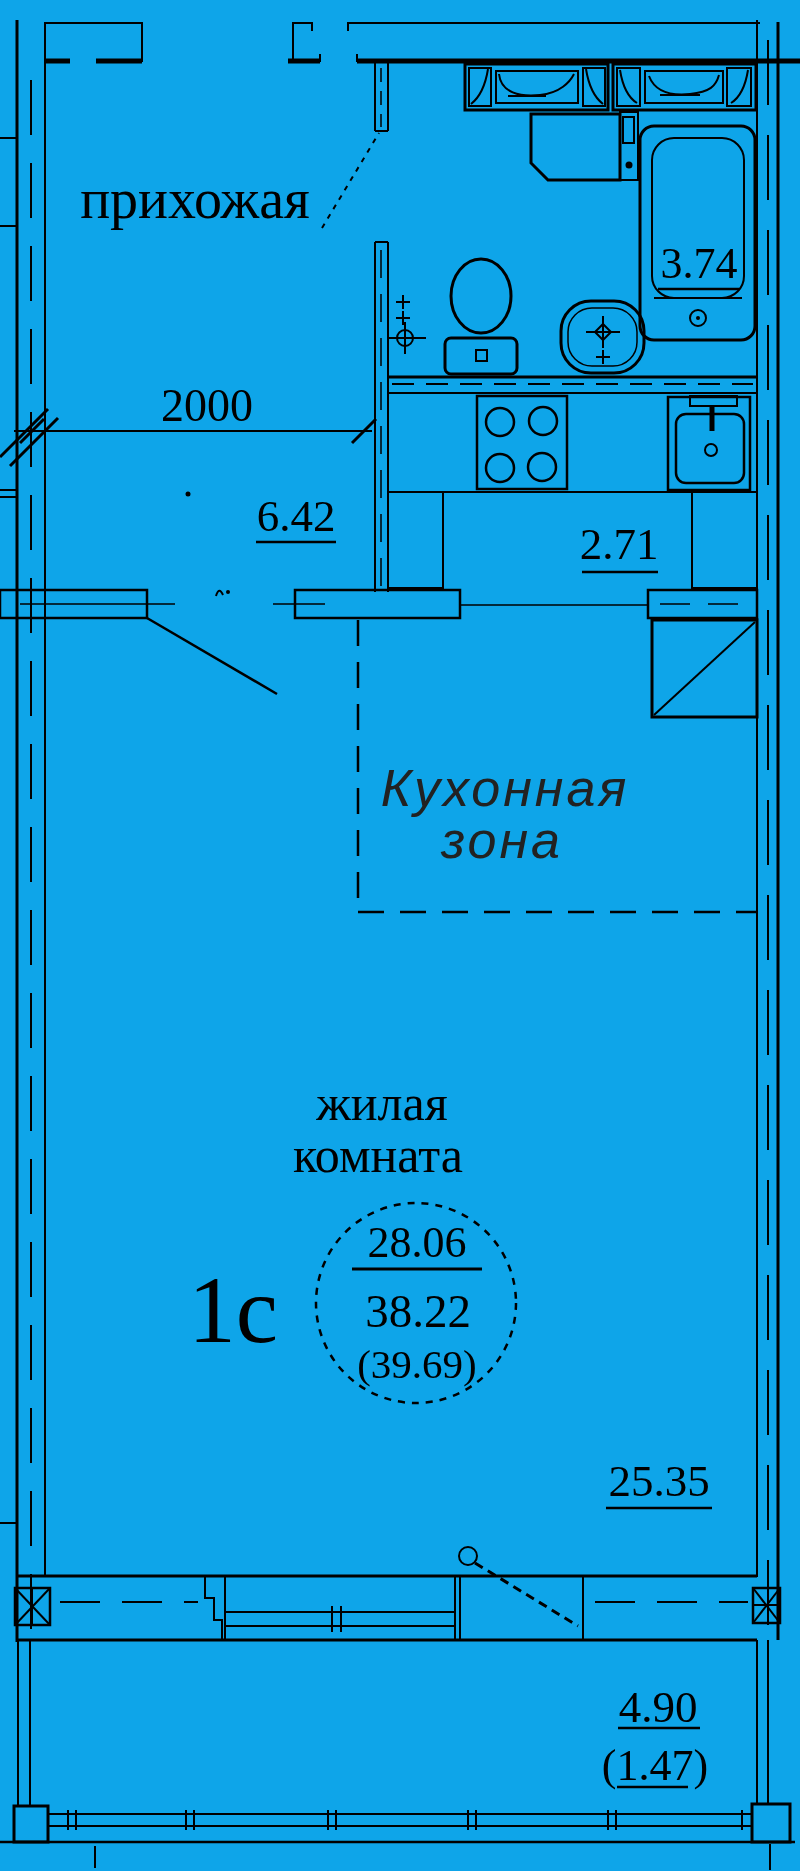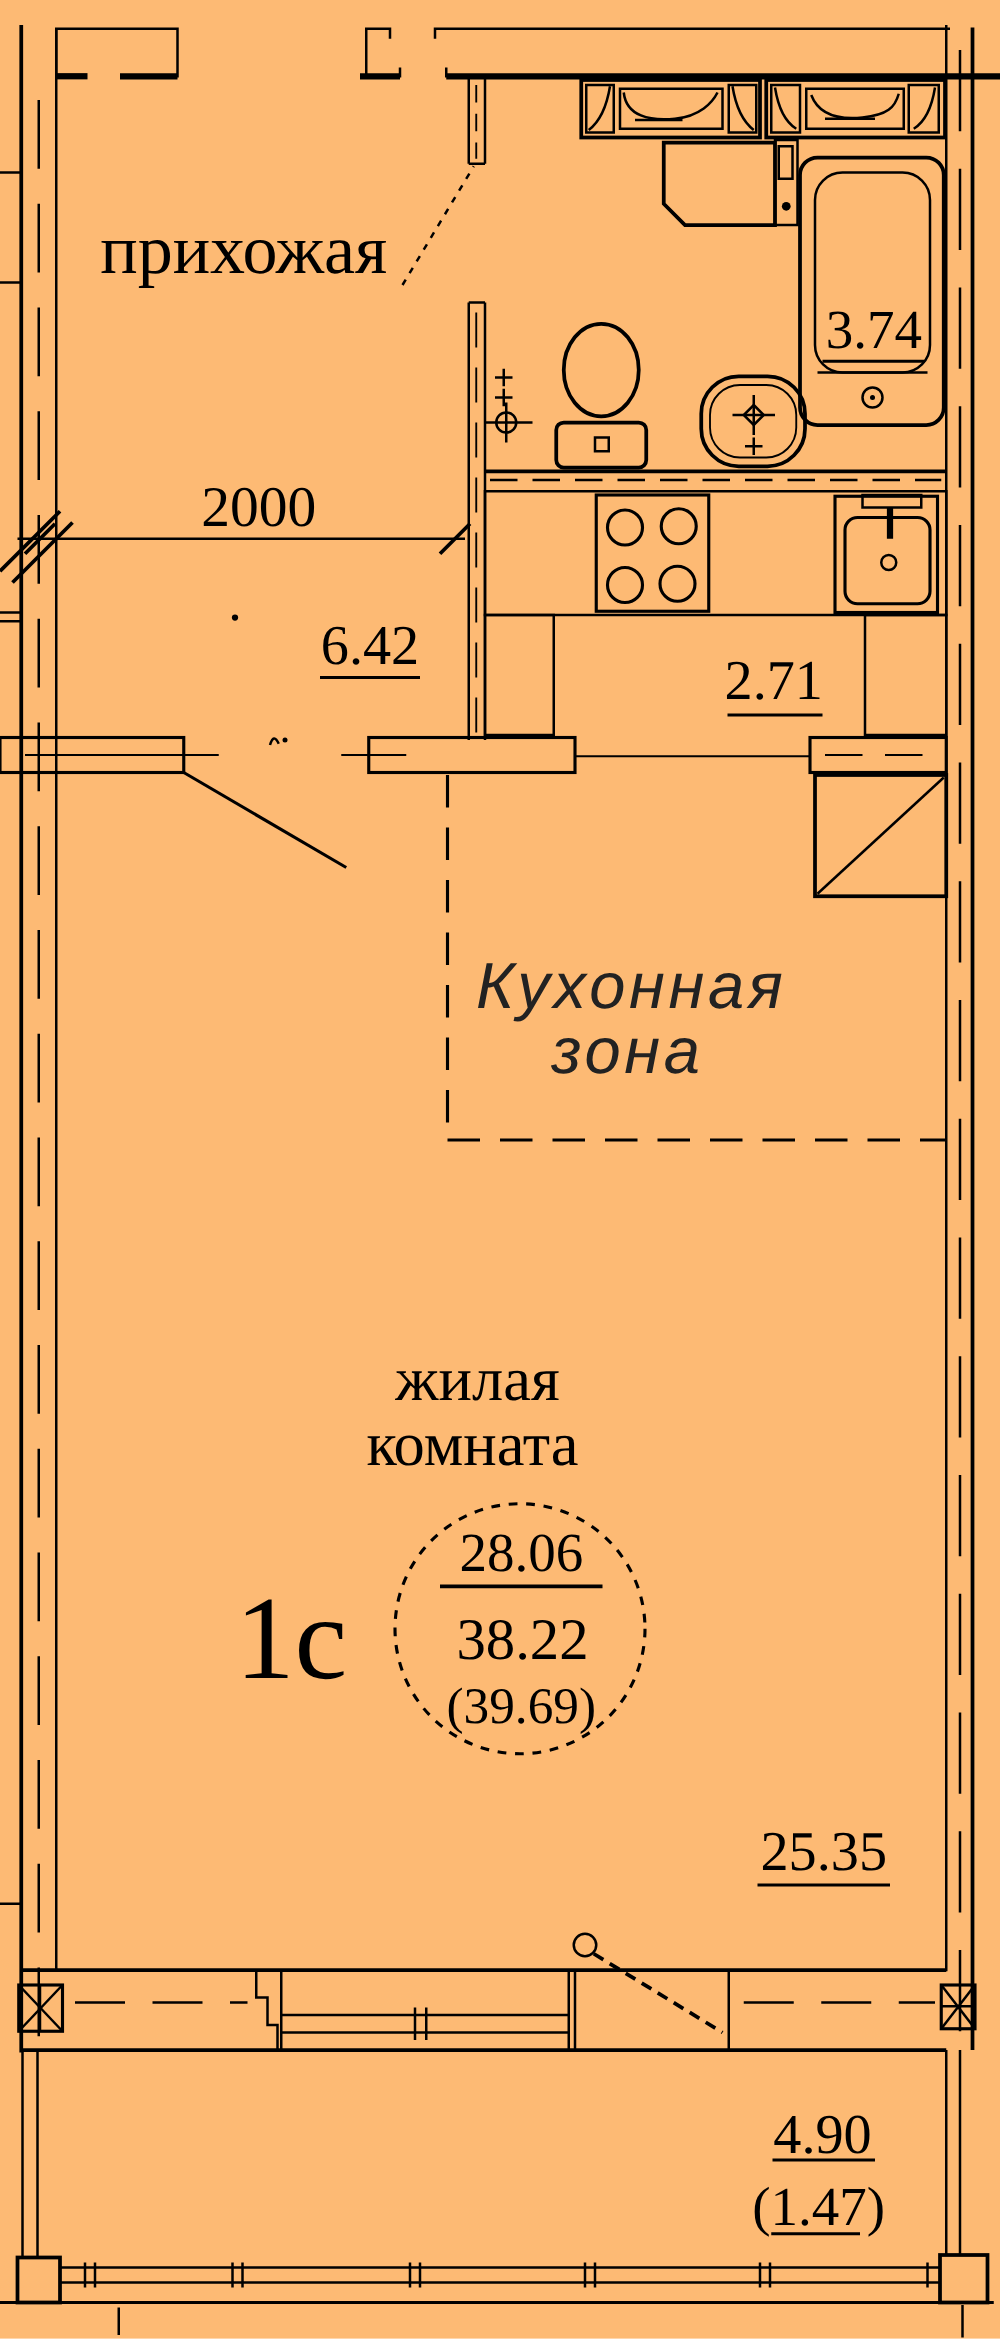--- a/index.html
+++ b/index.html
@@ -1,16 +1,16 @@
 <!DOCTYPE html>
 <html><head>
 <meta charset="utf-8">
 <style>
   html,body{margin:0;padding:0;background:#fff;}
-  #stage{position:relative;width:800px;height:1871px;background:#fdba74;overflow:hidden;}
+  #stage{position:relative;width:800px;height:1871px;background:#0ea5e9;overflow:hidden;}
   svg{position:absolute;left:0;top:0;}
   .ln{stroke:#000;fill:none;}
   .txt-serif{font-family:"Liberation Serif", serif;fill:#000;}
   .txt-ital{font-family:"Liberation Sans", sans-serif;font-style:italic;fill:#222;letter-spacing:3px;}
 </style>
 </head>
 <body>
 
 <div id="stage">
 <svg width="800" height="1871" viewBox="0 0 800 1871">

